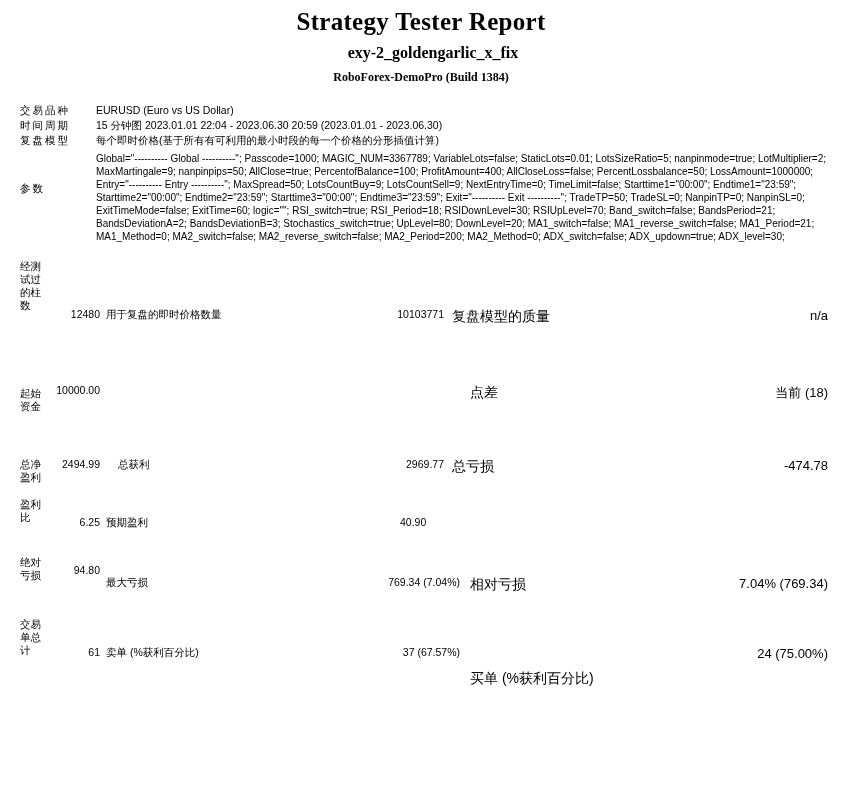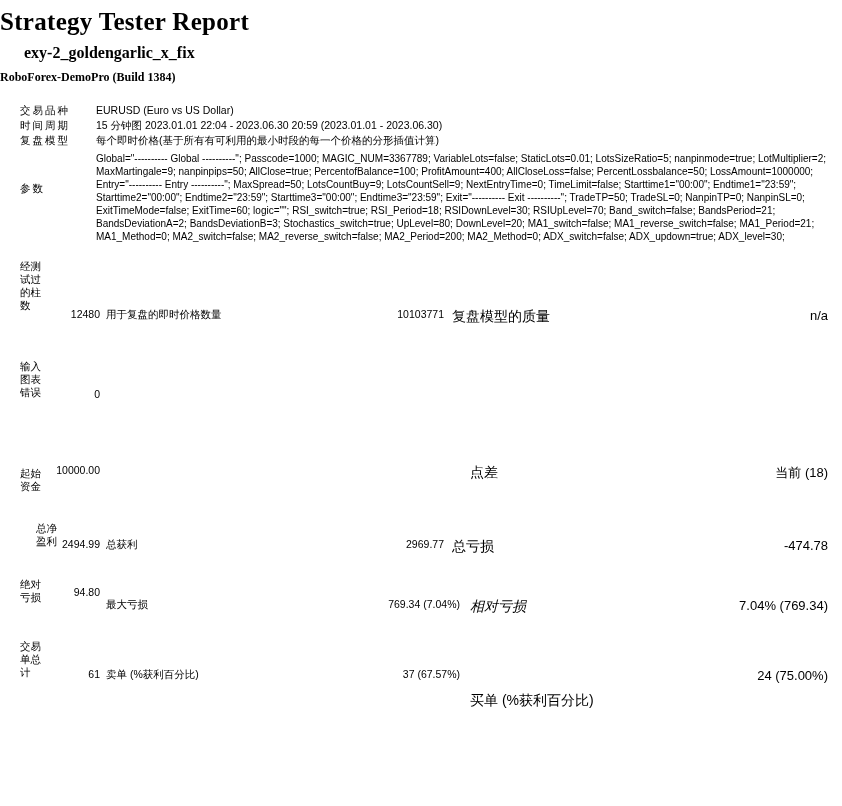--- a/index.html
+++ b/index.html
@@ -16,21 +16,21 @@
     position: relative;
   }
   .page {
     width: 842px;
     height: 806px;
     position: relative;
     box-sizing: border-box;
   }
   
   .report-header {
-    text-align: left;
+    text-align: center;
     padding-top: 4px;
   }
   .report-title {
     font-family: "Liberation Serif", serif;
     font-weight: bold;
     font-size: 25px;
     letter-spacing: 0.3px;
     margin: 4px 0 0 0;
   }
   .report-subtitle {
@@ -153,54 +153,54 @@
 
   <div class="statblock" style="height:100px; margin-top:16px;">
     <div class="sb-label" style="top:0px;">经测试过的柱数</div>
     <div class="sb-n1" style="top:48px;">12480</div>
     <div class="sb-t1" style="top:48px;">用于复盘的即时价格数量</div>
     <div class="sb-n2" style="top:48px;">10103771</div>
     <div class="sb-t2" style="top:48px;">复盘模型的质量</div>
     <div class="sb-n3" style="top:48px;">n/a</div>
   </div>
 
-  <div class="statblock" style="height:80px;">
-    <div class="sb-label" style="top:0px;">输入图表错误</div>
-    <div class="sb-n1" style="top:28px;">0</div>
-    <div class="sb-t1" style="top:28px;"></div>
-    <div class="sb-n2" style="top:28px;"></div>
-    <div class="sb-t2" style="top:28px;"></div>
-    <div class="sb-n3" style="top:28px;"></div>
-  </div>
 
   <div class="statblock" style="height:82px;">
     <div class="sb-label" style="top:4px;margin-top:23px;">起始资金</div>
     <div class="sb-n1" style="top:24px;">10000.00</div>
     <div class="sb-t1" style="top:24px;"></div>
     <div class="sb-n2" style="top:24px;"></div>
     <div class="sb-t2" style="top:24px; left:470px;">点差</div>
     <div class="sb-n3" style="top:24px;">当前 (18)</div>
   </div>
 
   <div class="statblock" style="height:56px;">
-    <div class="sb-label" style="top:0px;margin-left:16px;">总净盈利</div>
+    <div class="sb-label" style="top:16px;">总净盈利</div>
     <div class="sb-n1" style="top:16px;">2494.99</div>
-    <div class="sb-t1" style="top:16px;">总获利</div>
+    <div class="sb-t1" style="top:16px;margin-left:12px;">总获利</div>
     <div class="sb-n2" style="top:16px;">2969.77</div>
     <div class="sb-t2" style="top:16px;">总亏损</div>
     <div class="sb-n3" style="top:16px;">-474.78</div>
   </div>
 
+  <div class="statblock" style="height:58px;">
+    <div class="sb-label" style="top:0px;">盈利比</div>
+    <div class="sb-n1" style="top:18px;">6.25</div>
+    <div class="sb-t1" style="top:18px;">预期盈利</div>
+    <div class="sb-n2" style="top:18px; left:400px; width:60px; text-align:left;">40.90</div>
+    <div class="sb-t2" style="top:18px;"></div>
+    <div class="sb-n3" style="top:18px;"></div>
+  </div>
 
   <div class="statblock" style="height:62px;">
     <div class="sb-label" style="top:0px;">绝对亏损</div>
     <div class="sb-n1" style="top:8px;">94.80</div>
     <div class="sb-t1" style="top:20px;">最大亏损</div>
     <div class="sb-n2" style="top:20px; left:350px; width:110px; text-align:right;">769.34 (7.04%)</div>
-    <div class="sb-t2" style="top:20px; left:470px;font-style:italic;">相对亏损</div>
+    <div class="sb-t2" style="top:20px; left:470px;">相对亏损</div>
     <div class="sb-n3" style="top:20px;">7.04% (769.34)</div>
   </div>
 
   <div class="statblock" style="height:60px;">
     <div class="sb-label" style="top:0px;">交易单总计</div>
     <div class="sb-n1" style="top:28px;">61</div>
     <div class="sb-t1" style="top:28px;">卖单 (%获利百分比)</div>
     <div class="sb-n2" style="top:28px; left:350px; width:110px; text-align:right;">37 (67.57%)</div>
     <div class="sb-t2" style="top:28px; left:470px;margin-top:24px;">买单 (%获利百分比)</div>
     <div class="sb-n3" style="top:28px;">24 (75.00%)</div>

